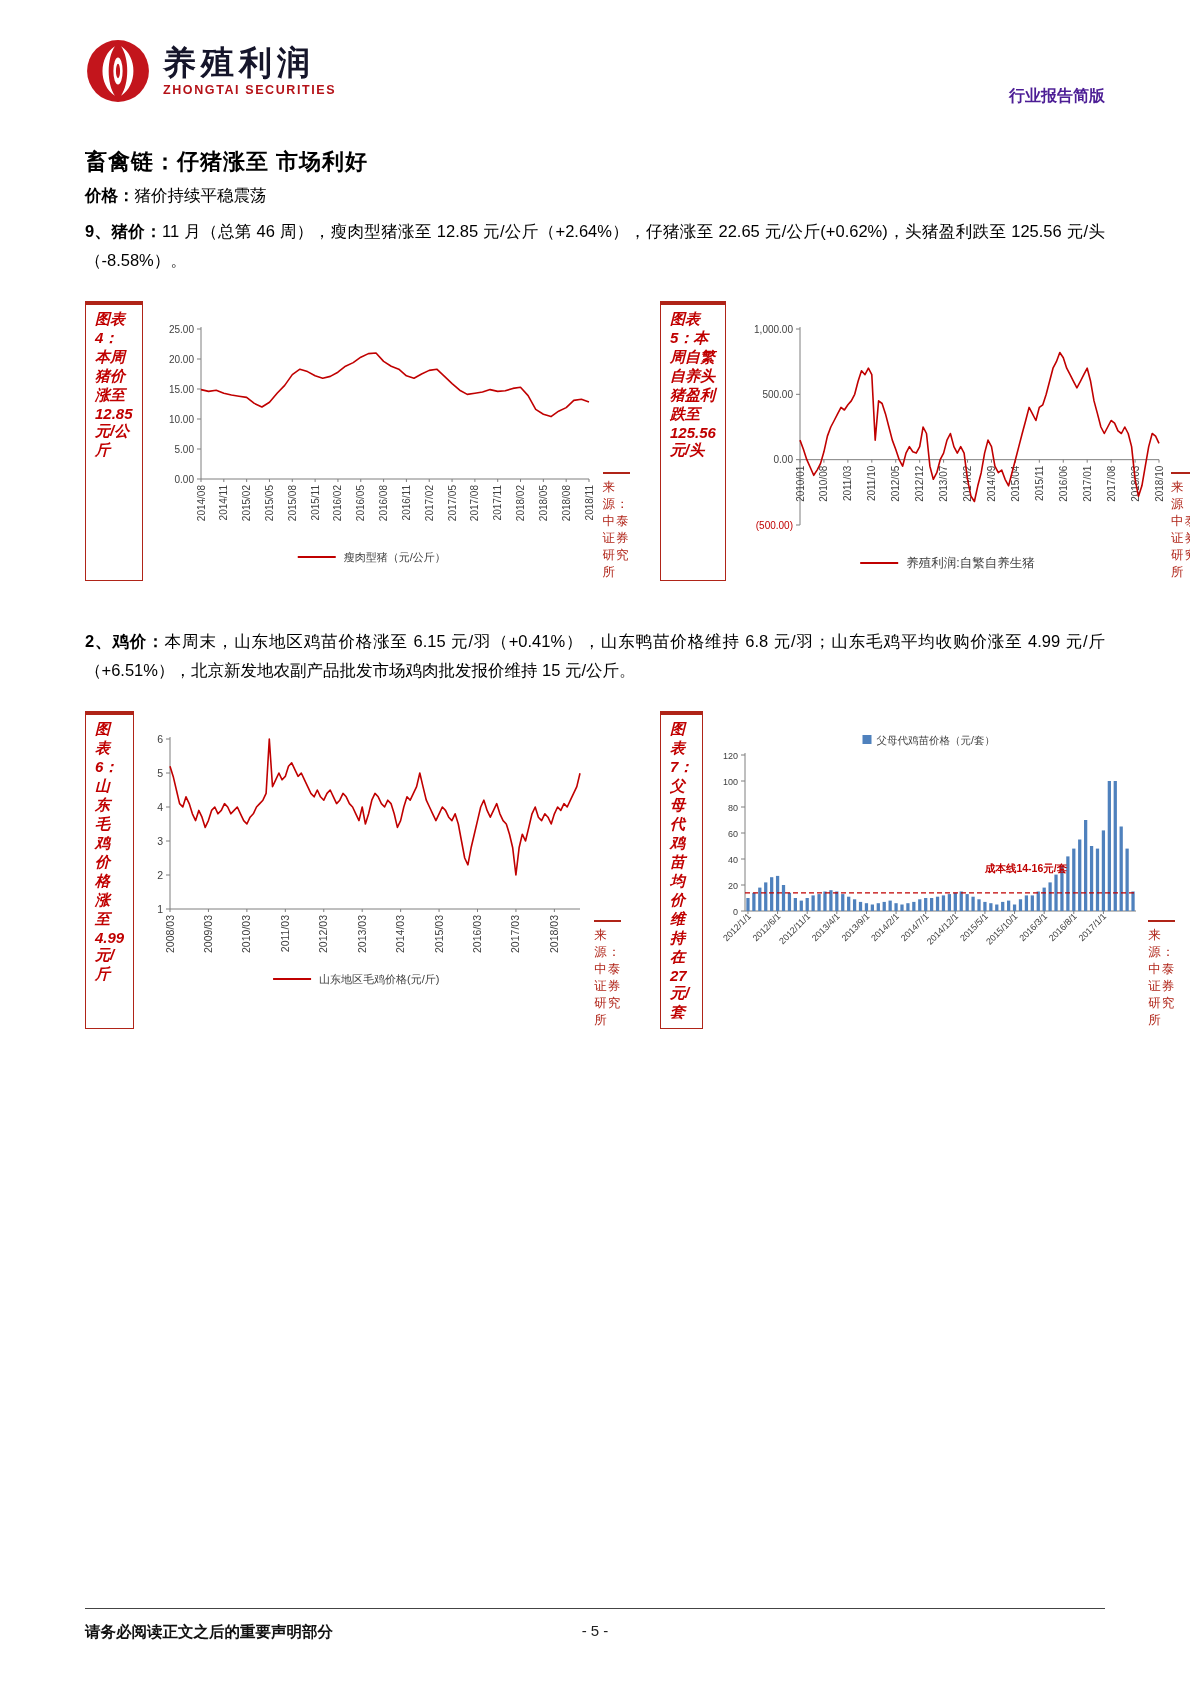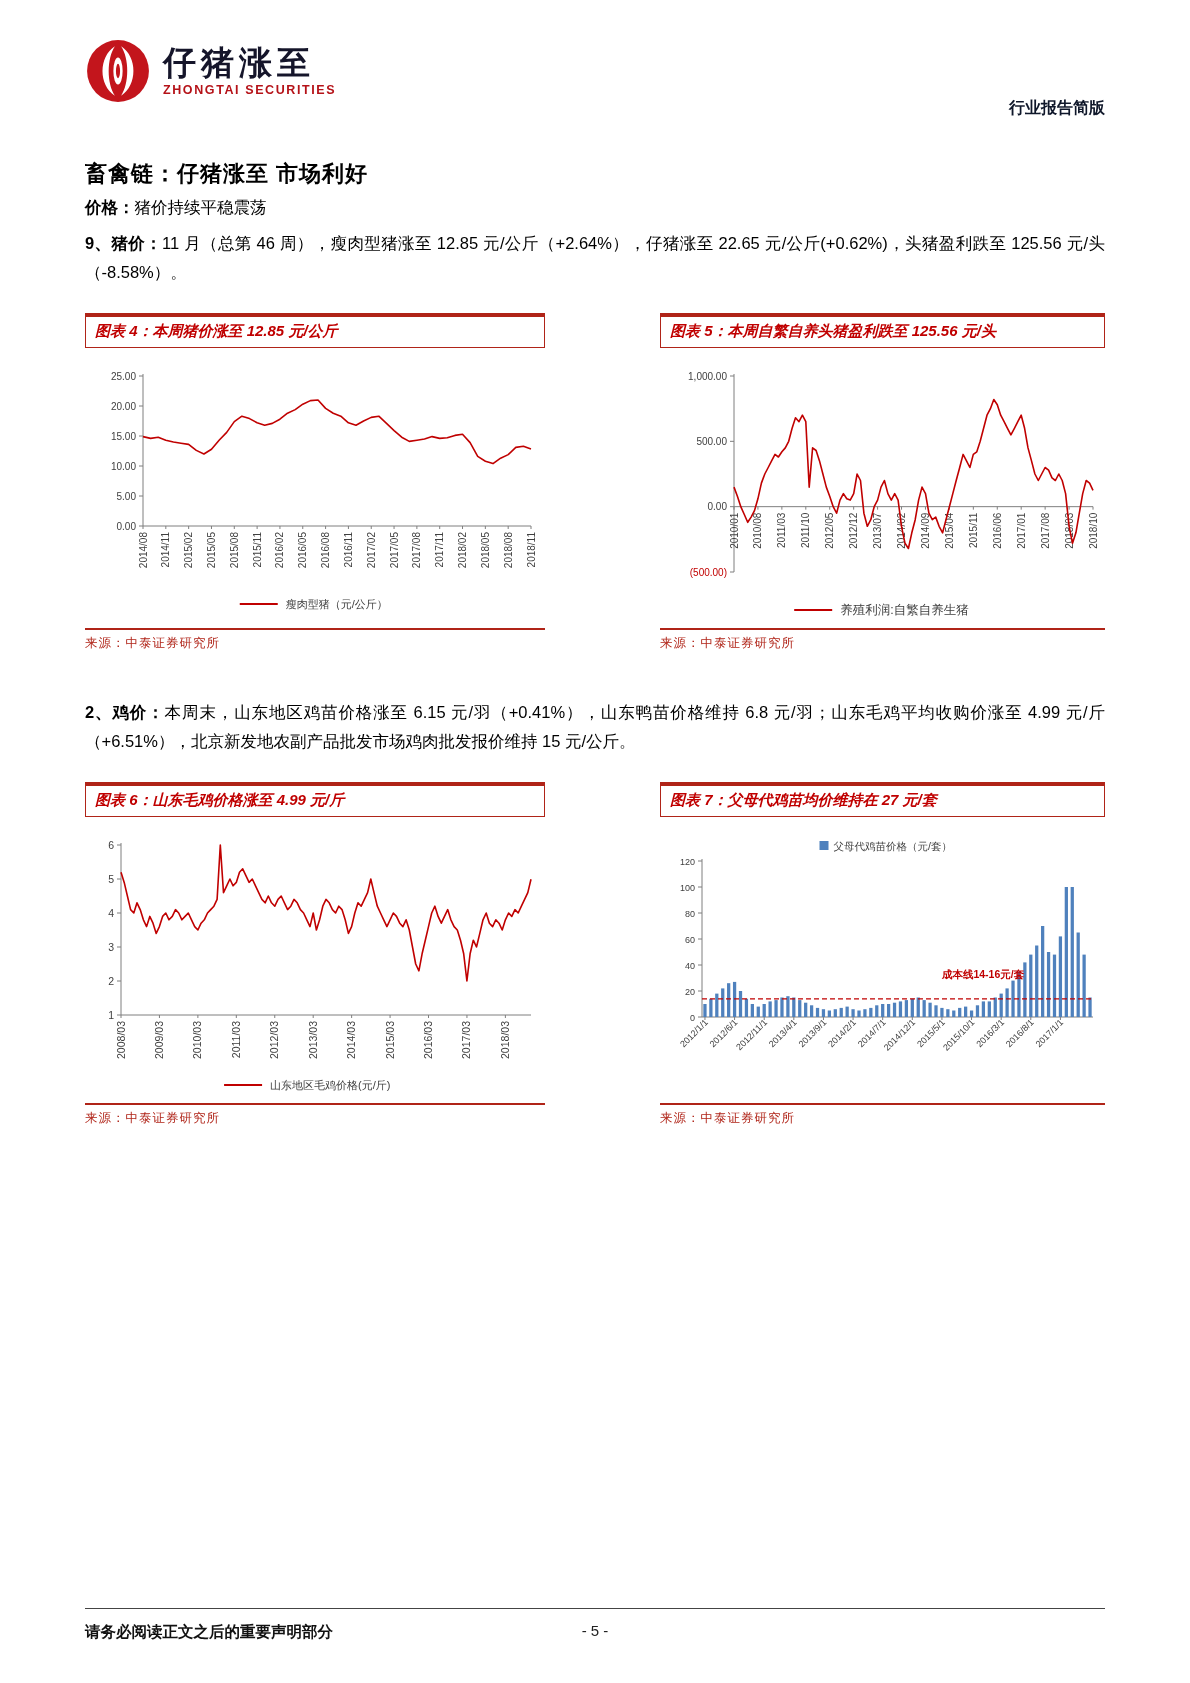--- a/index.html
+++ b/index.html
@@ -5,31 +5,31 @@
   * { margin:0; padding:0; box-sizing:border-box; }
   html,body { background:#ffffff; }
   body { font-family:"Liberation Sans", sans-serif; color:#000; }
   .page { position:relative; width:1190px; height:1683px; background:#fff; padding:38px 85px 0 85px; overflow:hidden; }
 
   header { display:flex; justify-content:space-between; align-items:flex-start; }
   .logo-block { display:flex; align-items:center; gap:12px; }
   .logo-mark { width:66px; height:66px; }
   .logo-cn { font-size:33px; font-weight:bold; color:#15152a; letter-spacing:5px; font-family:"Liberation Serif", serif; line-height:1.1; }
   .logo-en { font-size:12.5px; font-weight:bold; color:#b51218; letter-spacing:1.6px; margin-top:2px; }
-  .report-type { font-size:16px; font-weight:bold; color:#0f172a; margin-top:60px; }
+  .report-type { font-size:16px; font-weight:bold; color:#4c1d95; margin-top:48px; }
 
   .doc-title { font-size:22px; font-weight:bold; margin-top:40px; letter-spacing:1px; }
   .lead { margin-top:8px; font-size:16.5px; }
   .lead b { font-weight:bold; }
   .para { margin-top:10px; font-size:16.5px; line-height:1.75; text-align:justify; }
   .para b { font-weight:bold; }
   .para.second { margin-top:46px; }
 
   .fig-row { display:flex; justify-content:space-between; align-items:stretch; margin-top:26px; }
-  .figure { display:flex; flex-direction:column; }
+  .figure { display:flex; }
   .fig-l { width:460px; }
   .fig-r { width:445px; }
   .fig-title { border:1.5px solid #b02418; border-top:4px solid #b02418; color:#c00000; font-weight:bold; font-style:italic; font-size:15px; padding:5px 9px 6px 9px; }
   .fig-body { margin-top:14px; }
   .fig-source { margin-top:auto; border-top:2px solid #b02418; padding-top:5px; color:#b02418; font-size:12.5px; font-family:"Liberation Serif", serif; letter-spacing:1px; }
 
   footer { position:absolute; left:85px; right:85px; bottom:40px; border-top:1px solid #444; padding-top:13px; }
   .page-num { position:absolute; left:50%; top:13px; transform:translateX(-50%); font-size:15px; color:#222; }
   .disclaimer { text-align:left; font-weight:bold; font-size:15.5px; font-family:"Liberation Serif", serif; color:#111; }
 
@@ -43,21 +43,21 @@
   <header>
     <div class="logo-block">
       <svg class="logo-mark" viewBox="0 0 64 64">
         <circle cx="32" cy="32" r="30" fill="#c3151c"></circle>
         <path d="M29 8 C13 18 13 46 29 56 C21 44 21 20 29 8 Z" fill="#ffffff"></path>
         <path d="M35 8 C51 18 51 46 35 56 C43 44 43 20 35 8 Z" fill="#ffffff"></path>
         <ellipse cx="32" cy="32" rx="4.5" ry="13" fill="#ffffff"></ellipse>
         <ellipse cx="32" cy="32" rx="2" ry="7" fill="#c3151c"></ellipse>
       </svg>
       <div class="logo-text">
-        <div class="logo-cn">仔猪涨至</div>
+        <div class="logo-cn">养殖利润</div>
         <div class="logo-en">ZHONGTAI SECURITIES</div>
       </div>
     </div>
     <div class="report-type">行业报告简版</div>
   </header>
 
   <h1 class="doc-title">畜禽链：仔猪涨至 市场利好</h1>
 
   <p class="lead"><b>价格：</b><span>猪价持续平稳震荡</span></p>
 

